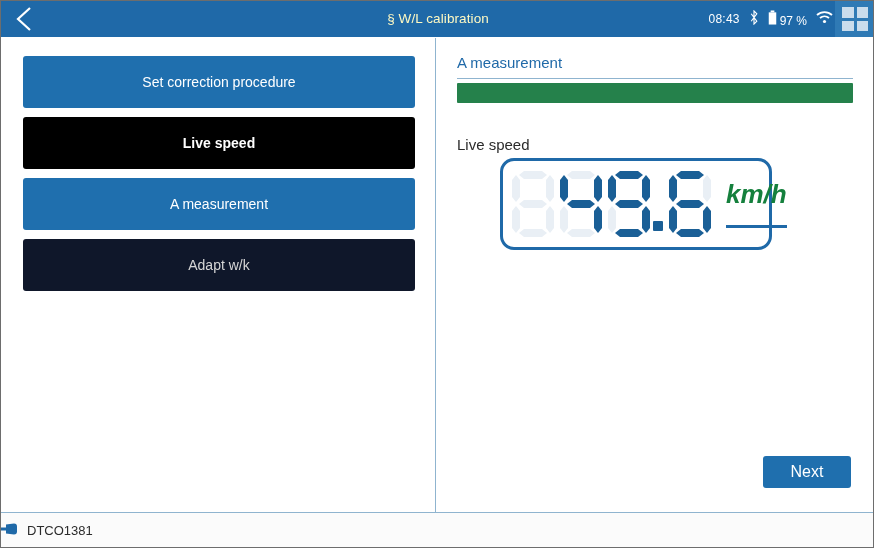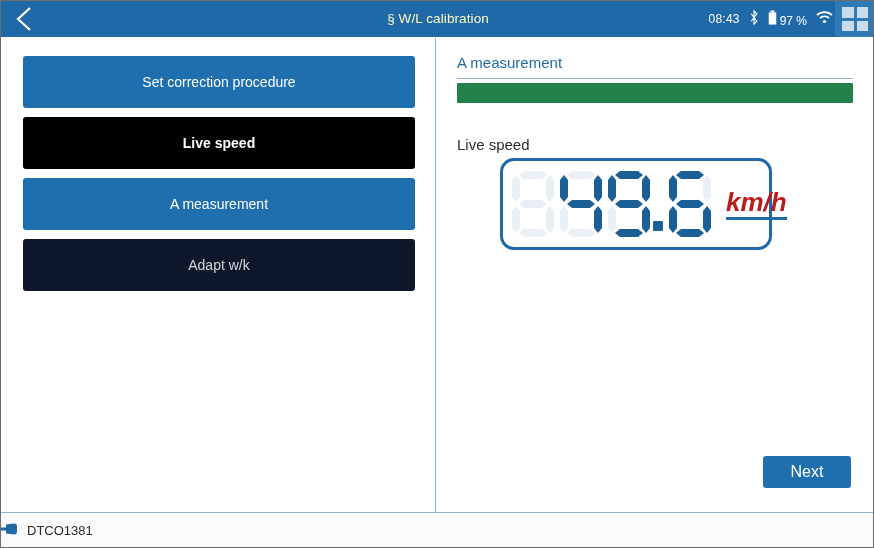--- a/index.html
+++ b/index.html
@@ -220,23 +220,23 @@
     left: 0; bottom: 6px;
     width: 10px; height: 10px;
     background: #1a5f96;
     border-radius: 1px;
   }
   .lcd-unit {
     margin-left: 14px;
     font-size: 26px;
     font-style: italic;
     font-weight: bold;
-    color: #b91c1c;
+    color: #15803d;
     border-bottom: 3px solid #1f69a8;
-    padding-bottom: 2px;
+    padding-bottom: 18px;
     line-height: 1;
   }
 
   
   .next-btn {
     position: absolute;
     left: 327px; top: 418px;
     width: 88px; height: 32px;
     background: #1f6fae;
     border-radius: 3px;

